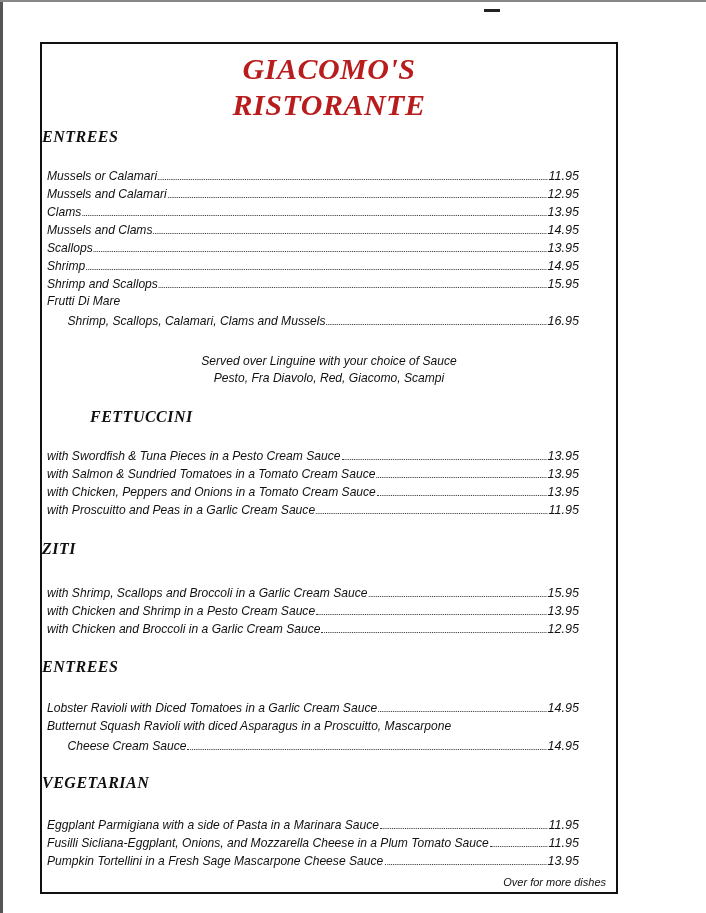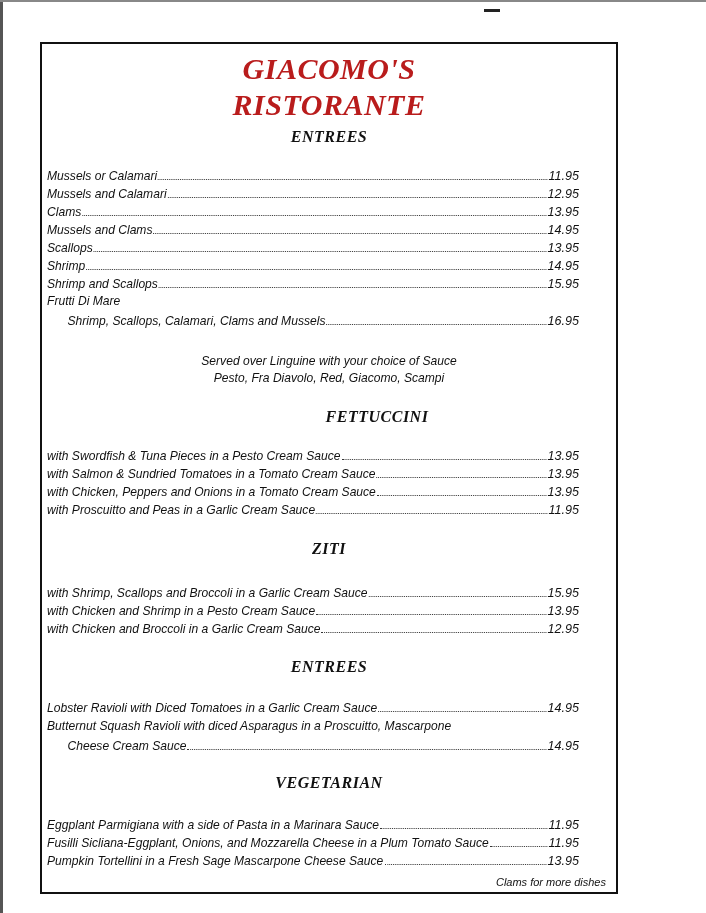--- a/index.html
+++ b/index.html
@@ -15,21 +15,21 @@
       border: 2.5px solid #111; box-sizing: border-box;
     }
     .title {
       position: absolute; left: 0; width: 100%; text-align: center;
       font-family: "Liberation Serif", serif; font-style: italic; font-weight: bold;
       color: #b91c1c; letter-spacing: 0.5px;
     }
     .title-1 { top: 8px; font-size: 30px; }
     .title-2 { top: 44px; font-size: 30px; }
     .section-head {
-      position: absolute; left: 0; width: 100%; text-align: center;
+      position: absolute; left: 0; width: 100%; text-align: left;
       font-family: "Liberation Serif", serif; font-style: italic; font-weight: bold;
       font-size: 16px; letter-spacing: 0.5px;
     }
     .row {
       position: absolute; left: 5px; width: 572px; height: 17px;
       font-style: italic; font-size: 13px; line-height: 17px;
       display: flex; align-items: baseline; transform: scaleX(0.93); transform-origin: left center;
       white-space: nowrap;
     }
     .row .name { flex: 0 0 auto; }
@@ -175,14 +175,14 @@
       <span class="name">Fusilli Sicliana-Eggplant, Onions, and Mozzarella Cheese in a Plum Tomato Sauce</span>
       <span class="dots"></span>
       <span class="price">11.95</span>
     </div>
   <div class="row" style="top:808px;">
       <span class="name">Pumpkin Tortellini in a Fresh Sage Mascarpone Cheese Sauce</span>
       <span class="dots"></span>
       <span class="price">13.95</span>
     </div>
 
-  <div class="footer-note">Clams for more dishes</div>
+  <div class="footer-note">Over for more dishes</div>
 </div>
 
 </body></html>

